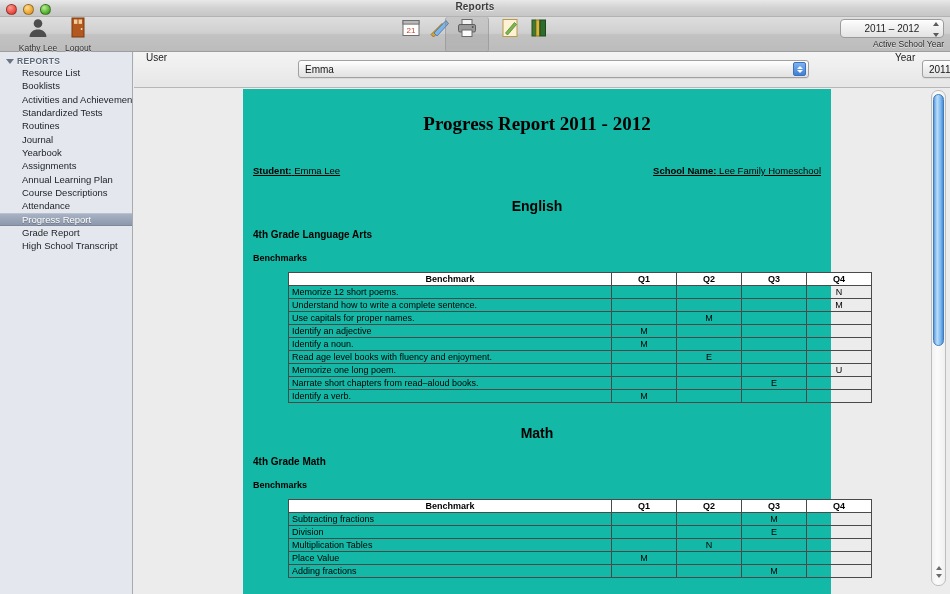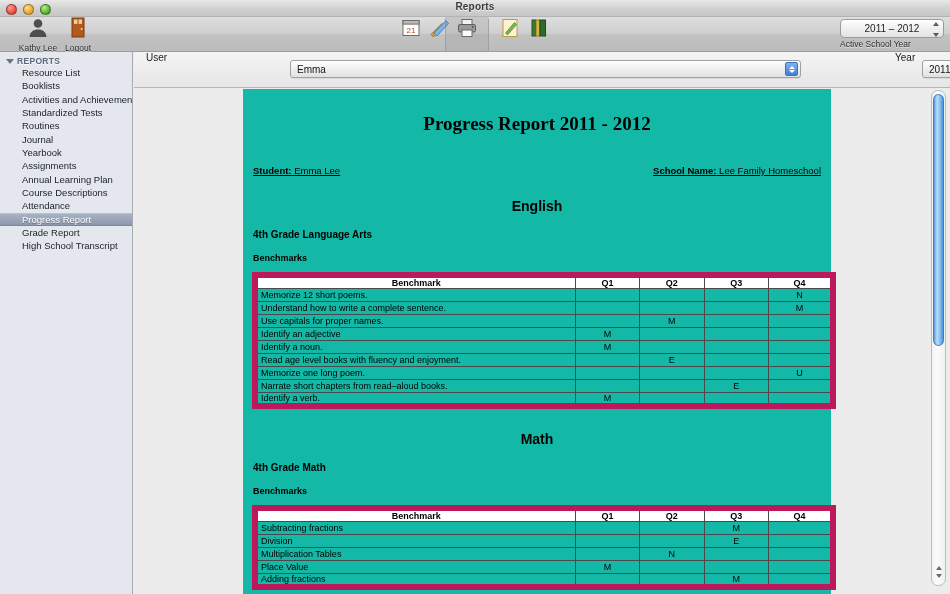--- a/index.html
+++ b/index.html
@@ -77,21 +77,21 @@
     position: relative; font-size: 10px; color: #1e1e1e;
     line-height: 18px; text-align: center;
   }
   #tb-year-btn .stepper {
     position: absolute; right: 4px; top: 2px; width: 7px; height: 15px;
     display: flex; flex-direction: column; justify-content: space-between; align-items: center;
   }
   .arrow-up   { width:0;height:0;border-left:3px solid transparent;border-right:3px solid transparent;border-bottom:4px solid #5b5b5b; }
   .arrow-down { width:0;height:0;border-left:3px solid transparent;border-right:3px solid transparent;border-top:4px solid #5b5b5b; }
   #tb-year-caption {
-    text-align: left; font-size: 8.5px; color: #2d2d2d; margin-top: 1px;
+    text-align: right; font-size: 8.5px; color: #2d2d2d; margin-top: 1px;
     text-shadow: 0 1px 0 rgba(255,255,255,.6);
   }
 
   
   #sidebar {
     position: absolute; left: 0; top: 52px; width: 133px; height: 542px;
     background: #e4e8ee;
     border-right: 1px solid #a8aaad;
     overflow: hidden;
   }
@@ -143,21 +143,21 @@
   .popup .bluestep {
     position: absolute; right: 2px; top: 1px; width: 13px; height: 14px;
     border-radius: 2px;
     background: linear-gradient(to bottom, #7fb3f0, #3f7fd6);
     border: 1px solid #3c72bd;
     display: flex; flex-direction: column; justify-content: center; align-items: center; gap: 1px;
   }
   .wa-up   { width:0;height:0;border-left:3px solid transparent;border-right:3px solid transparent;border-bottom:3px solid #fff; }
   .wa-down { width:0;height:0;border-left:3px solid transparent;border-right:3px solid transparent;border-top:3px solid #fff; }
 
-  #popup-user { left: 156px; width: 511px; }
+  #popup-user { left: 164px; width: 511px; }
   #popup-year { left: 788px; width: 152px; }
 
   
   #canvas {
     position: absolute; left: 134px; top: 89px; width: 816px; height: 505px;
     background: #ececec; overflow: hidden;
   }
   #page {
     position: absolute; left: 109px; top: 0; width: 588px; min-height: 505px;
     background: #14b8a6;
@@ -179,21 +179,22 @@
     margin-top: 22px;
   }
   .course-title {
     font-size: 10px; font-weight: bold; color: #000; margin-top: 15px; padding-left: 1px;
   }
   .bm-label {
     font-size: 9px; font-weight: bold; color: #000; margin-top: 13px; padding-left: 1px;
   }
   table.bench {
     border-collapse: collapse; width: 584px; margin-top: 9px; table-layout: fixed;
-    border: 6px solid #be185d;
+    border: 1px solid #be185d;
+    margin-left: 36px;
   }
   table.bench th, table.bench td {
     border: 1px solid #4a4a4a;
     height: 13px; font-size: 9px; color: #000;
     padding: 0 3px;
   }
   table.bench th { font-weight: bold; text-align: center; background: #fff; }
   table.bench td.bmname { text-align: left; }
   table.bench td.q { text-align: center; }
   .col-bm { width: 318px; }

